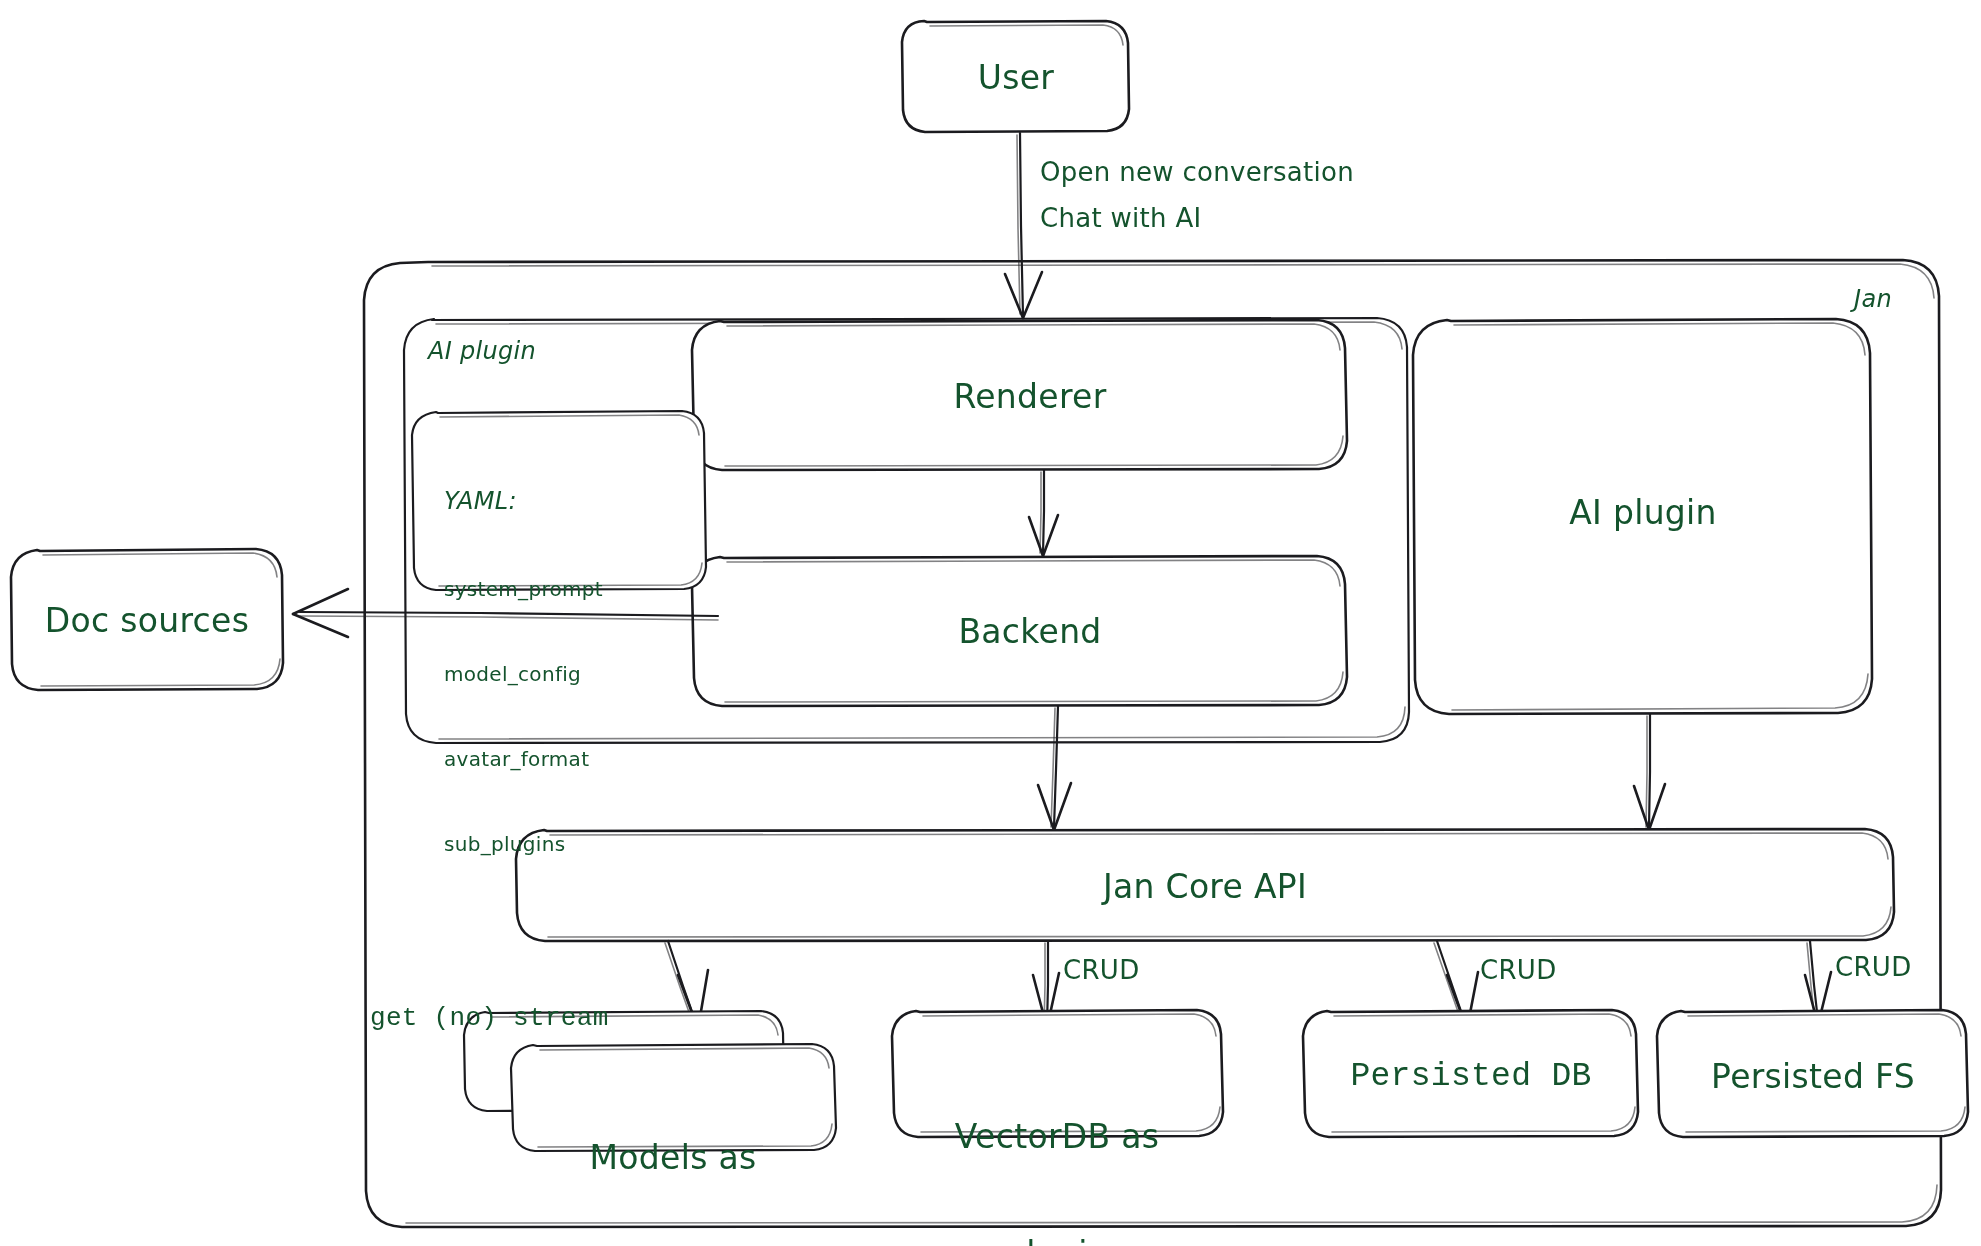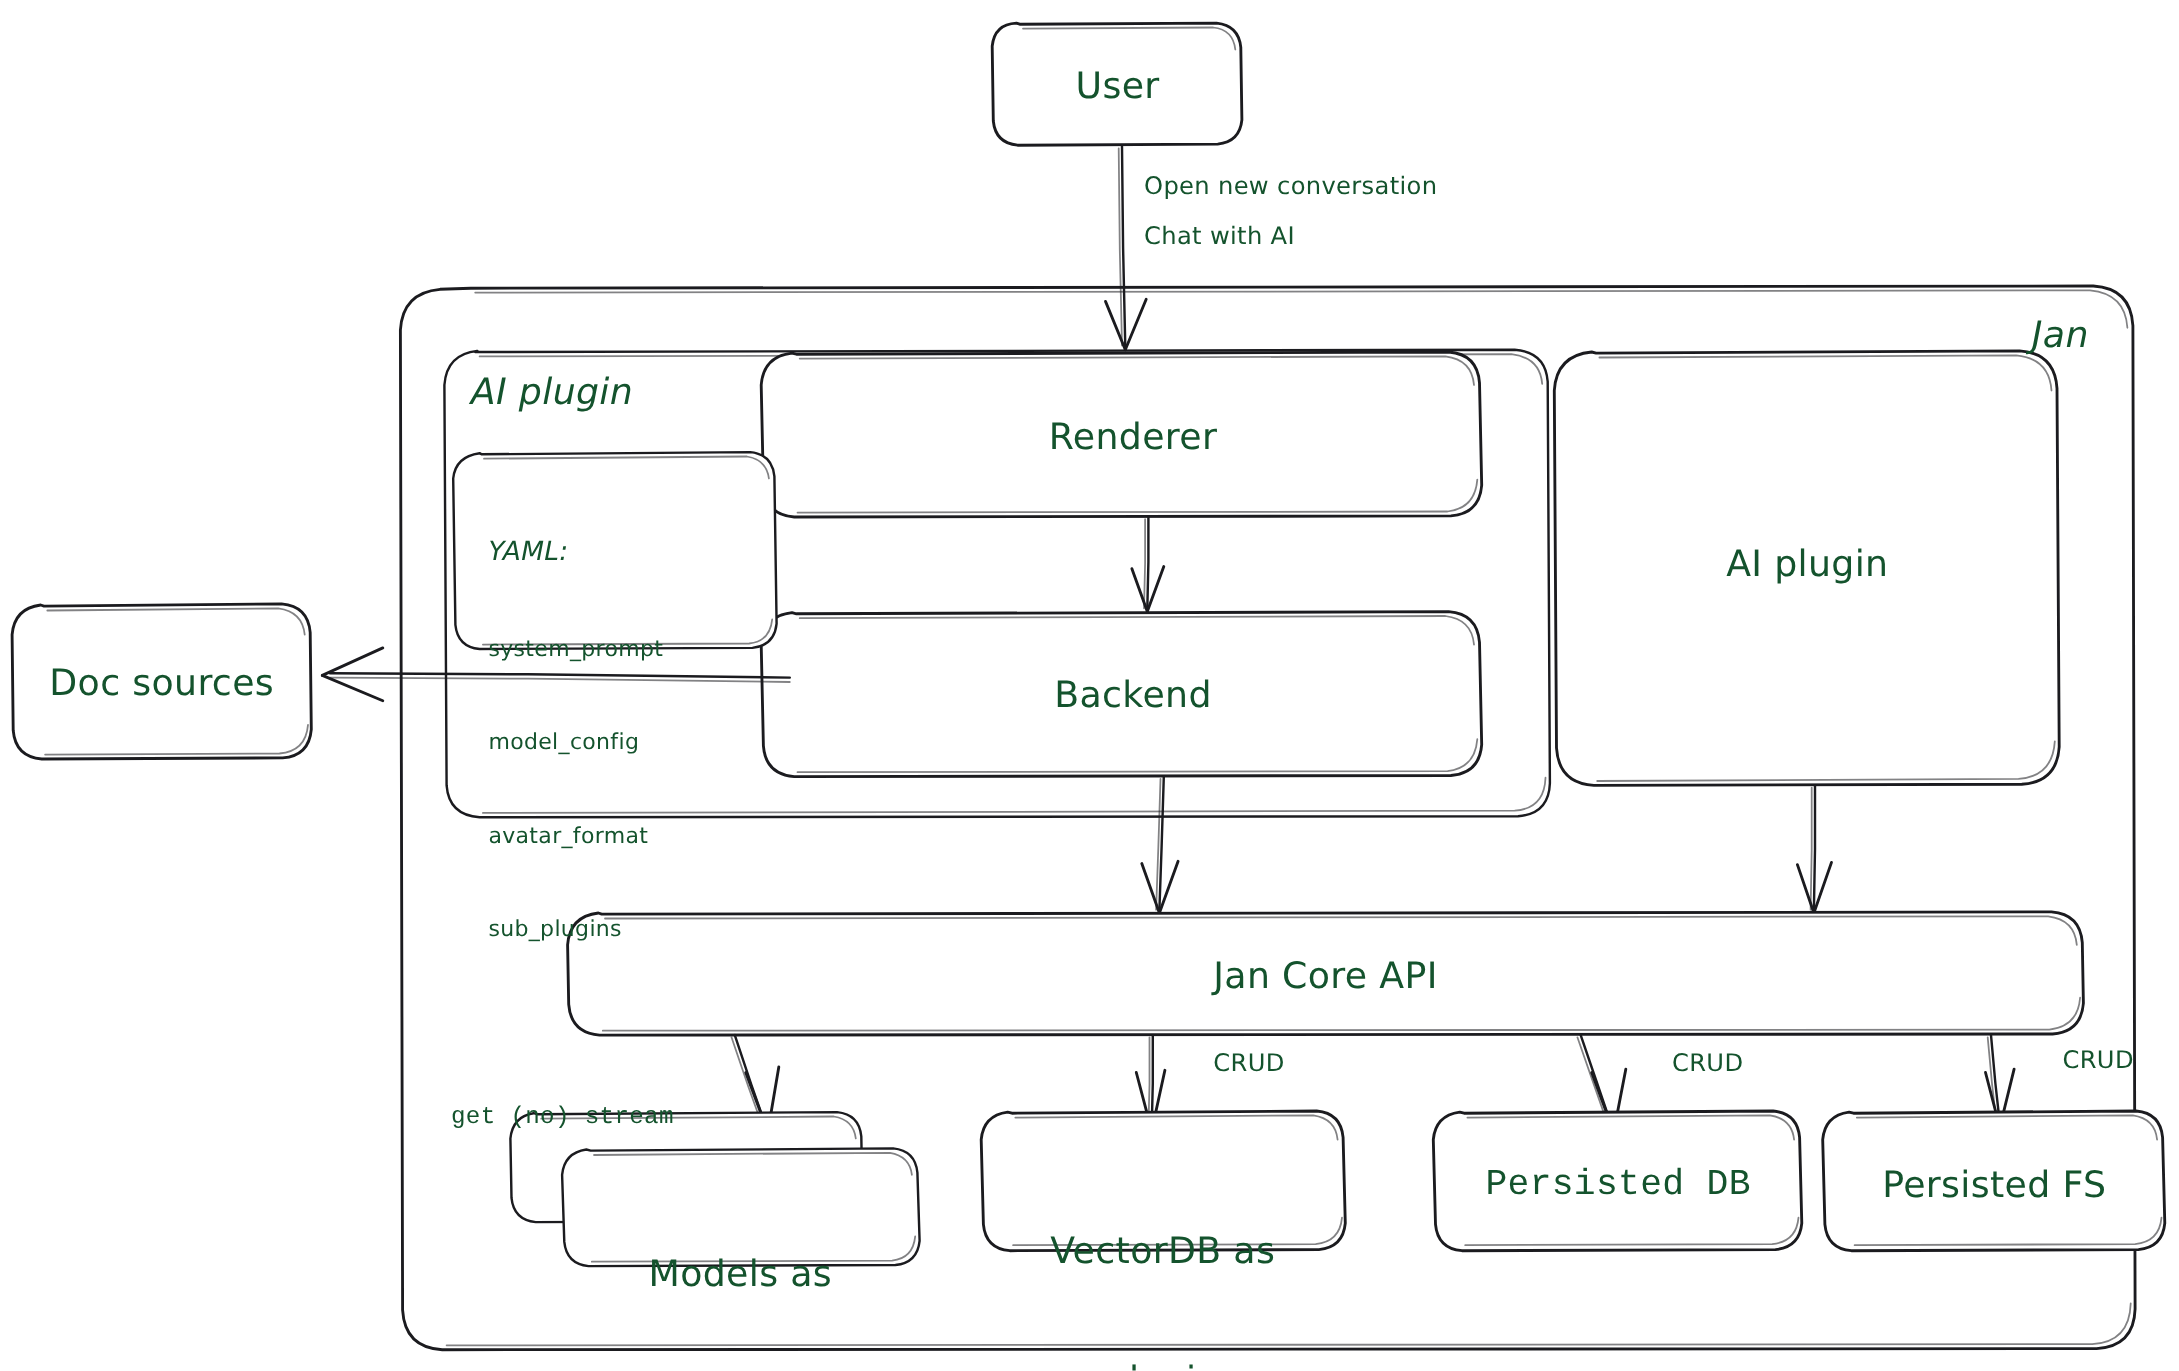--- a/index.html
+++ b/index.html
@@ -49,28 +49,27 @@
   }
   .lbl-center {
     text-align: center;
     transform: translateX(-50%);
   }
   .node-title {
     font-size: 33px;
     font-weight: 400;
   }
   .container-title {
-    font-size: 33px;
+    font-size: 24px;
     font-weight: 400;
     font-style: italic;
   }
   .edge-label {
-    font-size: 22px;
-    font-weight: 400;
-    padding-left: 40px;
+    font-size: 26px;
+    font-weight: 400;
   }
   .yaml-text {
     font-size: 20px;
     font-weight: 400;
     line-height: 1.42;
   }
   .yaml-head {
     font-size: 24px;
     font-style: italic;
   }

